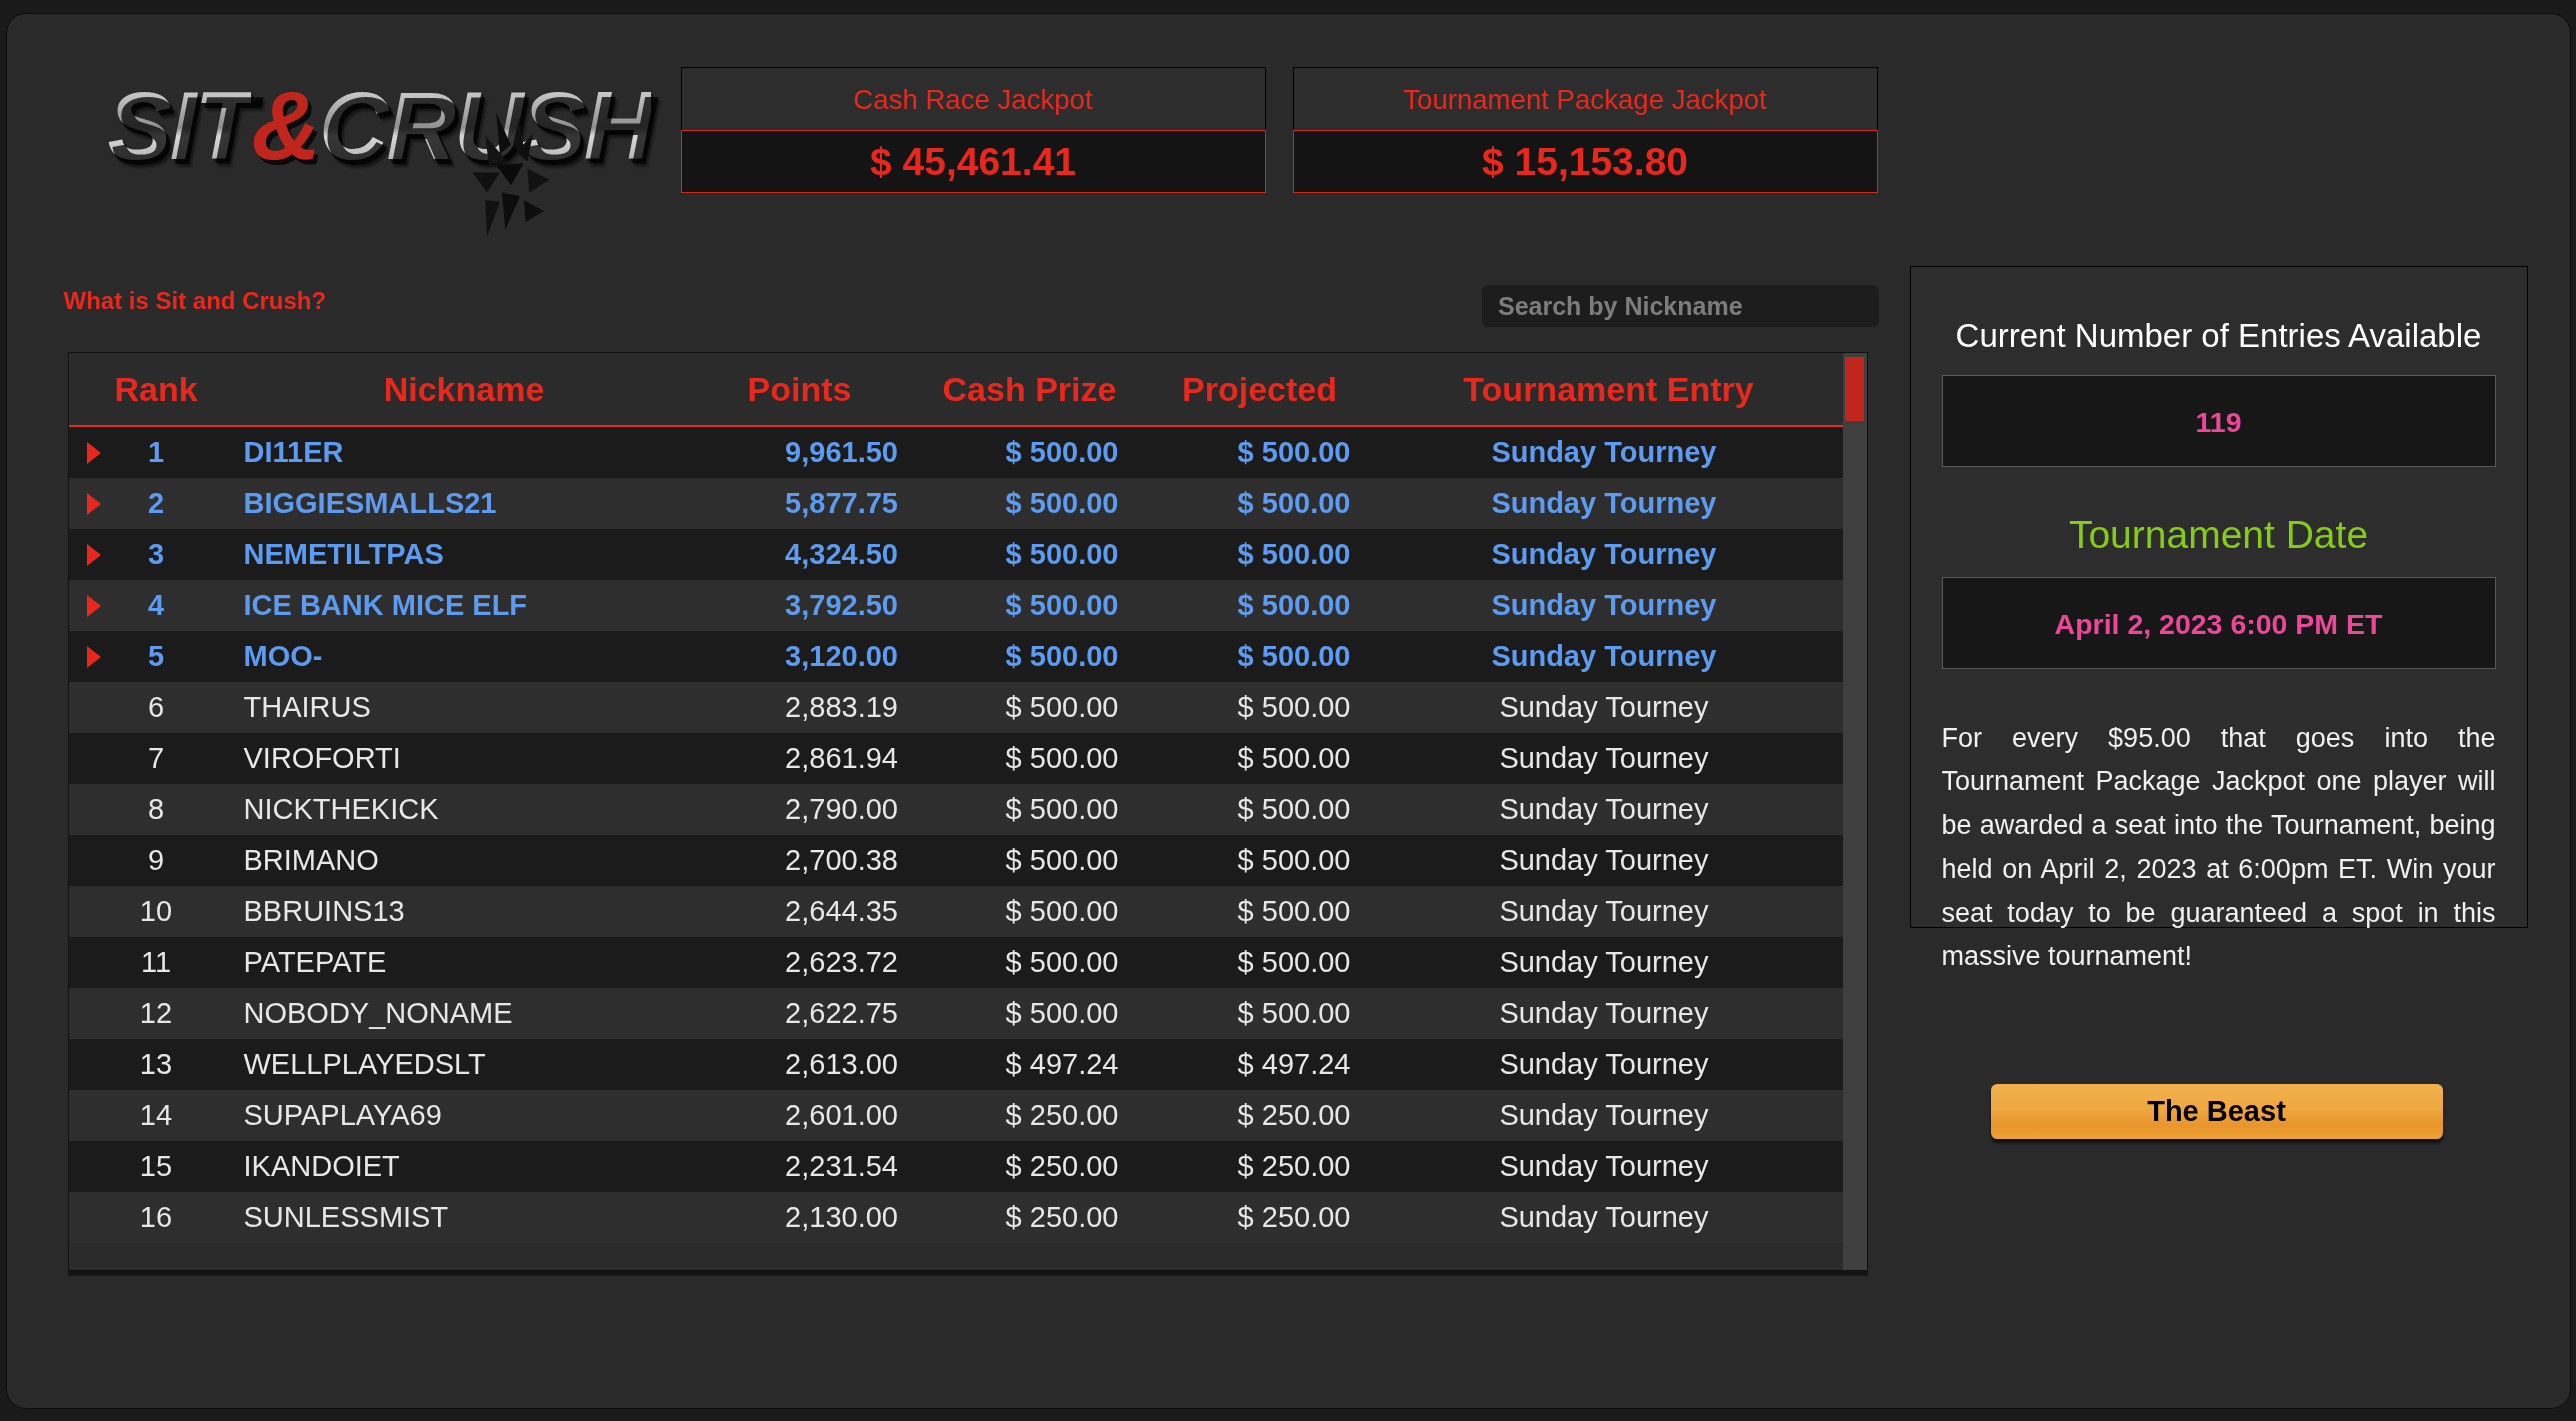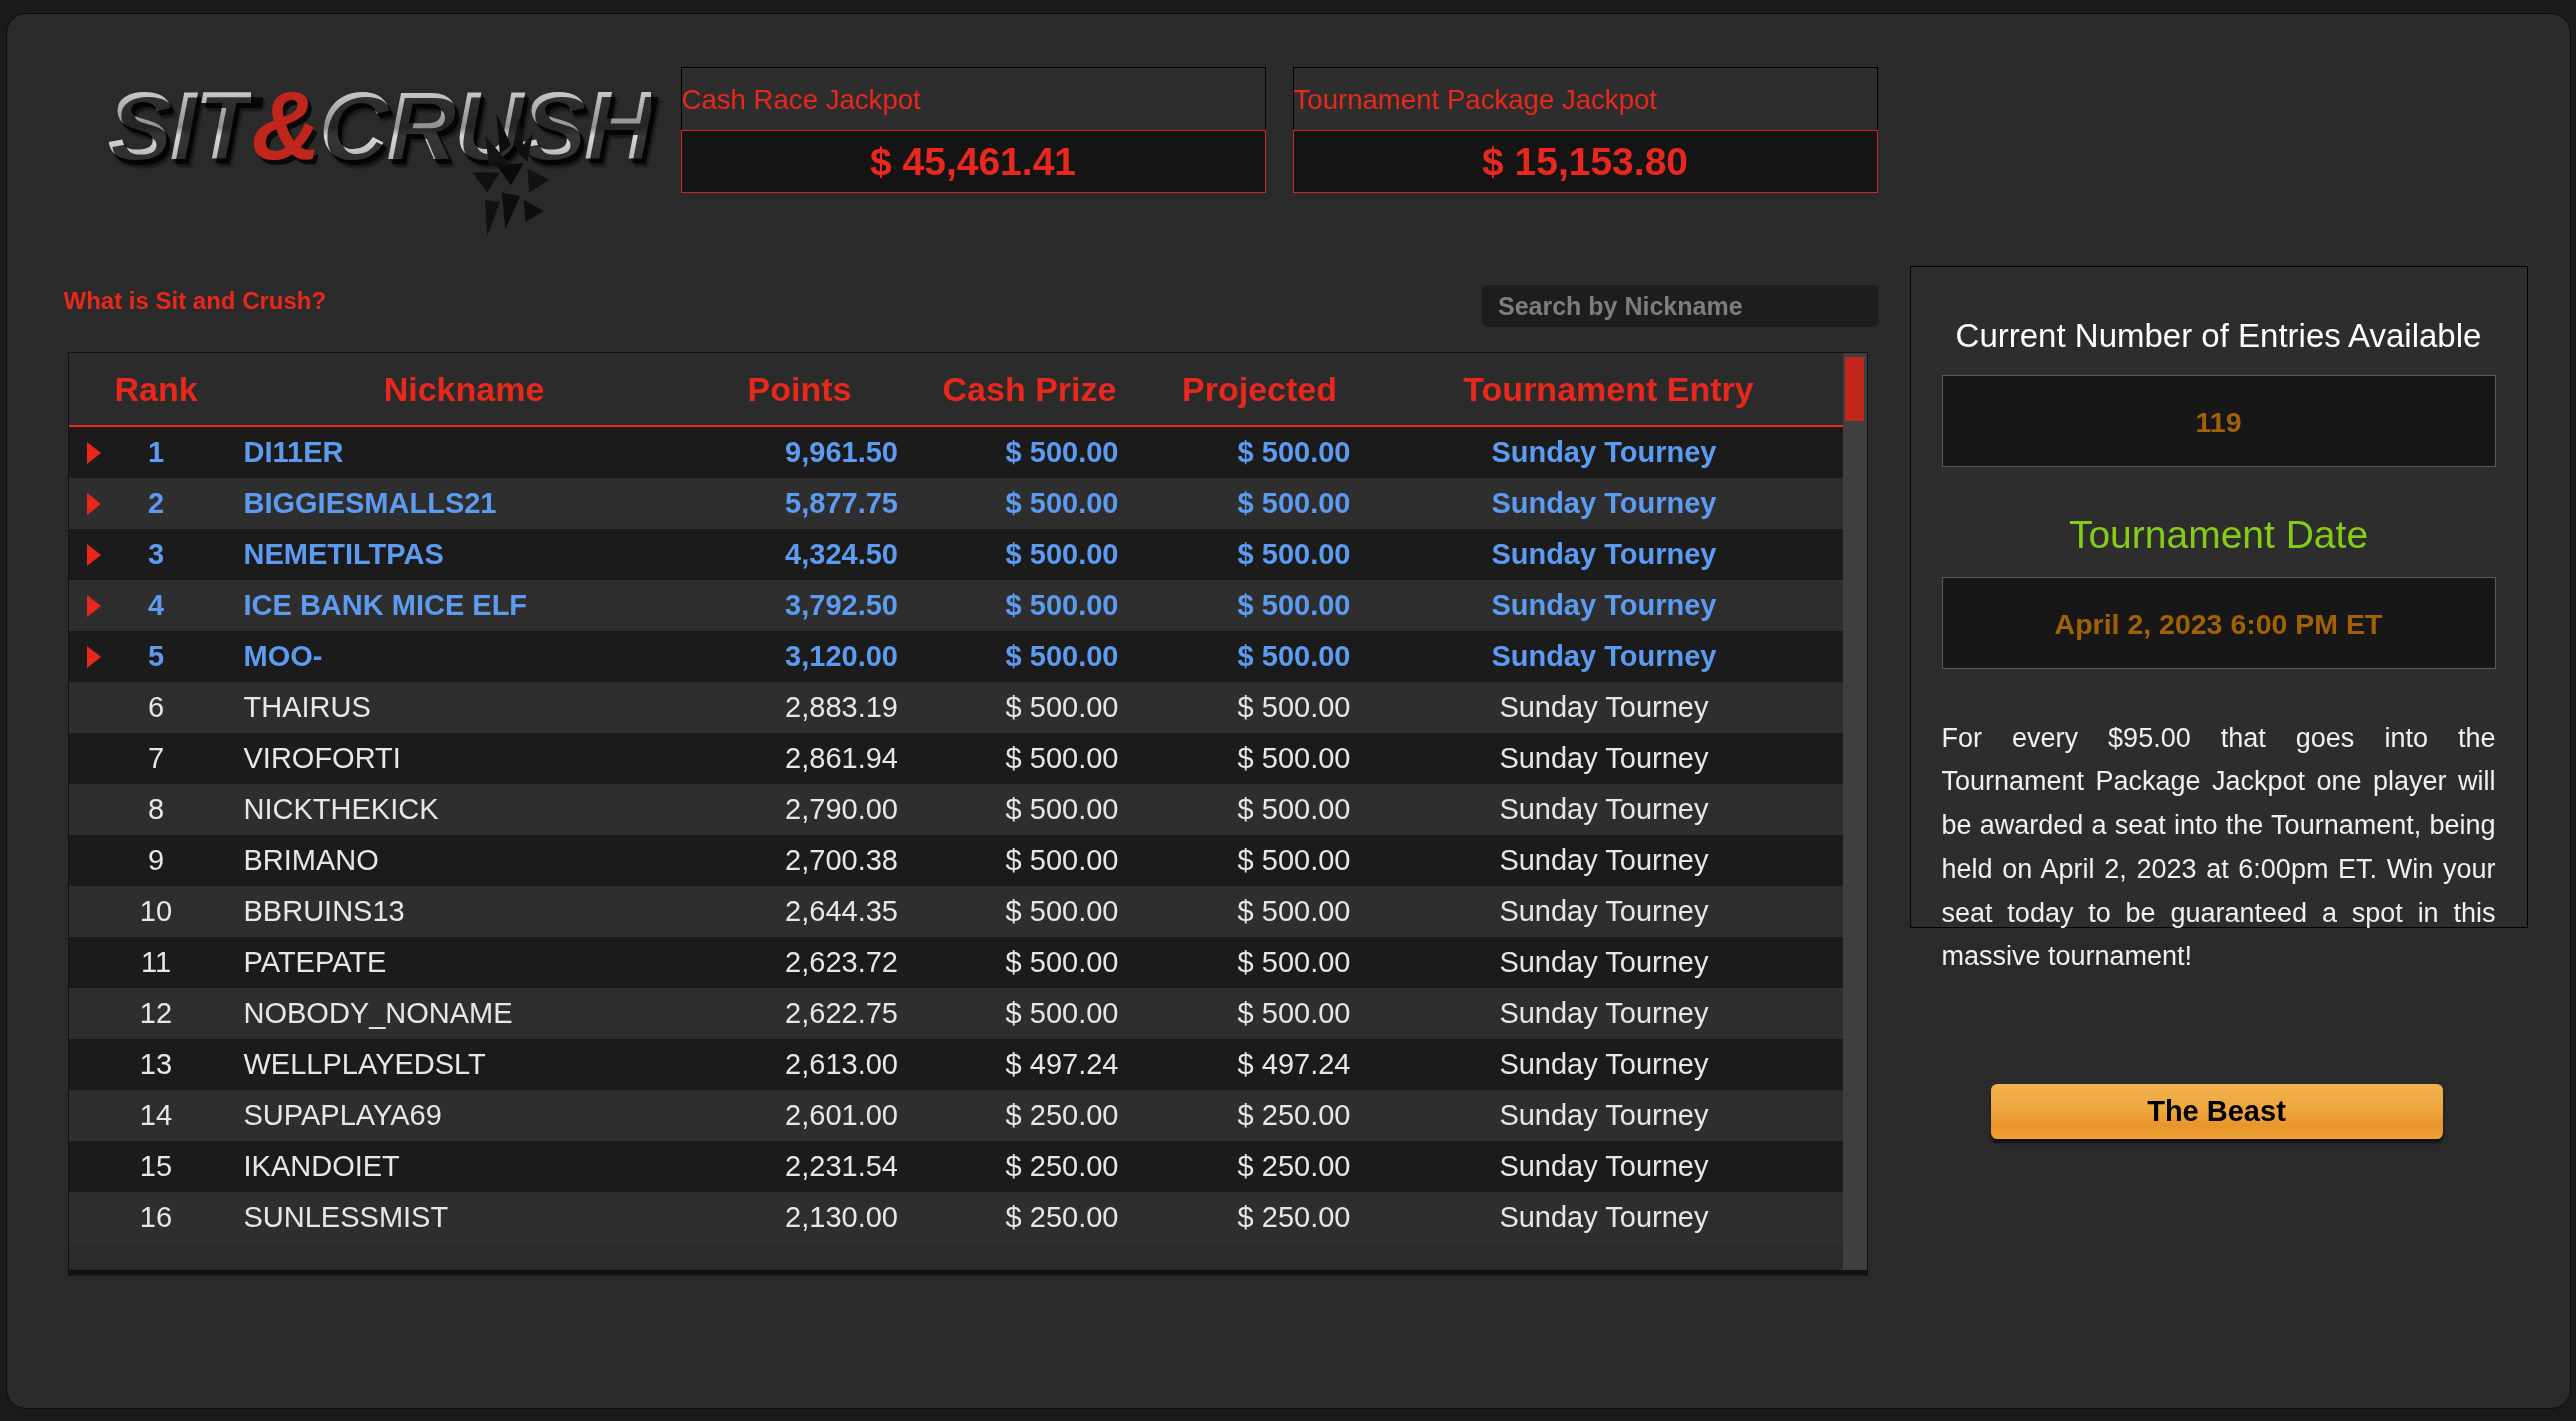--- a/index.html
+++ b/index.html
@@ -72,21 +72,21 @@
     position: absolute;
     top: 53px;
     width: 585px;
   }
   .jackpot-box.a { left: 674px; }
   .jackpot-box.b { left: 1286px; }
 
   .jackpot-label {
     height: 63px;
     line-height: 63px;
-    text-align: left;
+    text-align: center;
     color: #e8281c;
     font-size: 27.6px;
     background: #2d2d2d;
     border: 1.8px solid #000;
     border-bottom: none;
   }
   .jackpot-value {
     height: 63px;
     line-height: 61px;
     text-align: center;
@@ -216,21 +216,21 @@
     color: #ffffff;
     font-size: 33px;
     margin-top: 14.7px;
   }
   .panel-field {
     margin: 20px 0 0;
     height: 92px;
     line-height: 92px;
     background: #171717;
     border: 1.8px solid #5a5a5a;
-    color: #a16207;
+    color: #ec4899;
     font-size: 28.5px;
     font-weight: bold;
   }
   .panel-title2 {
     color: #84cc16;
     font-size: 39px;
     margin-top: 46px;
   }
   .panel-desc {
     margin-top: 48px;

